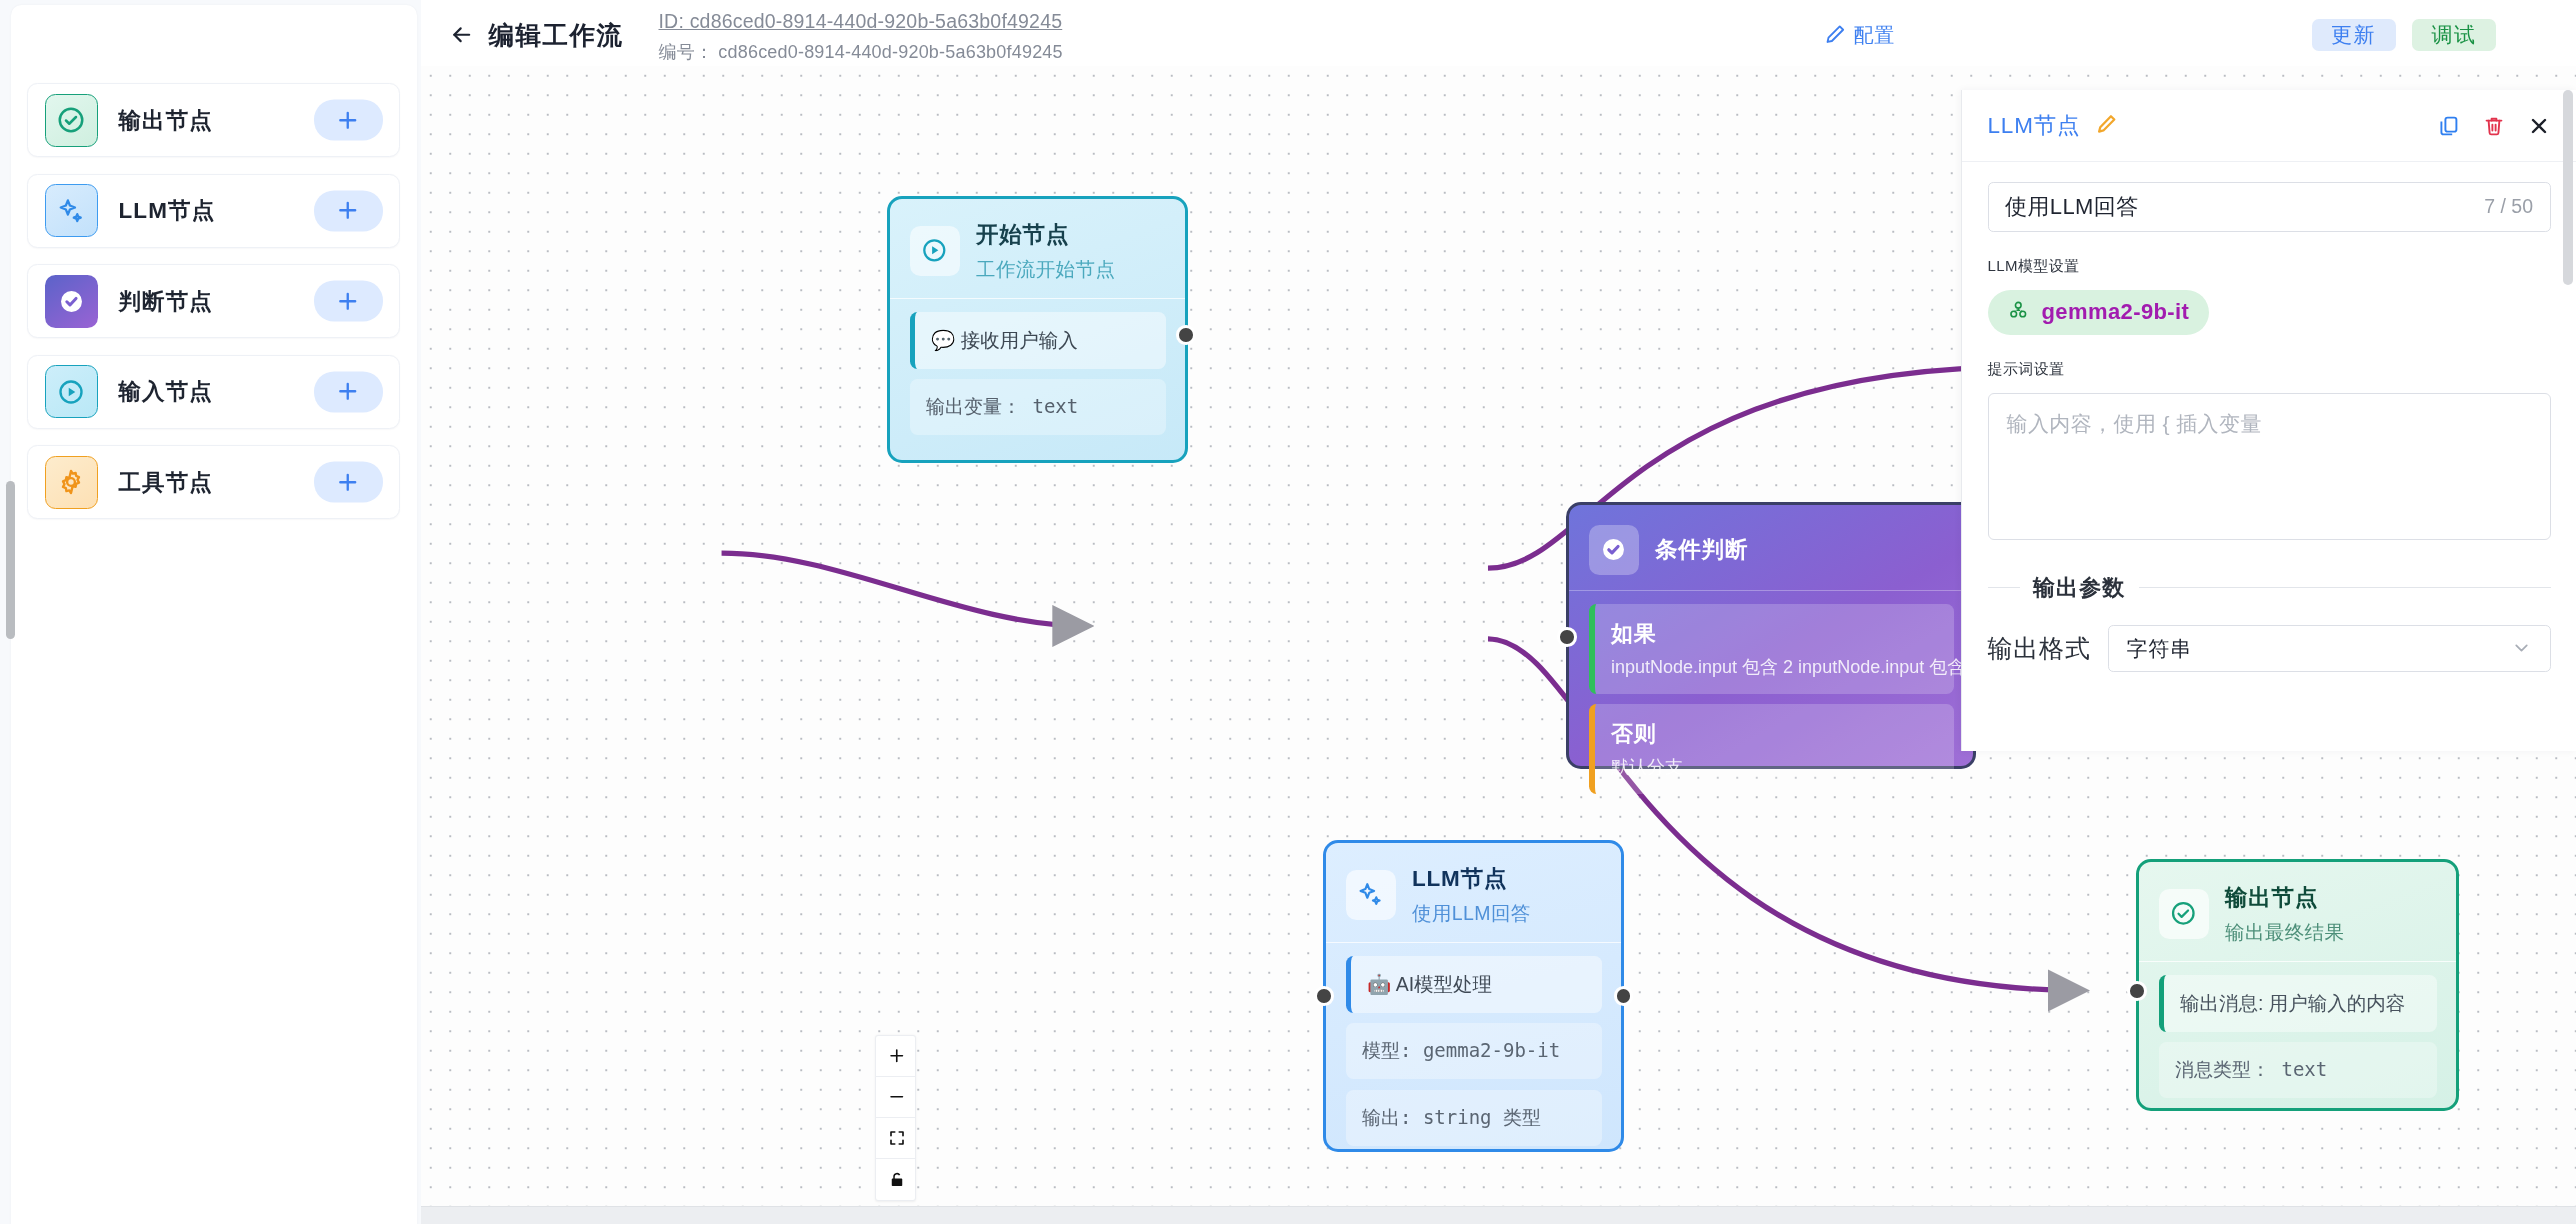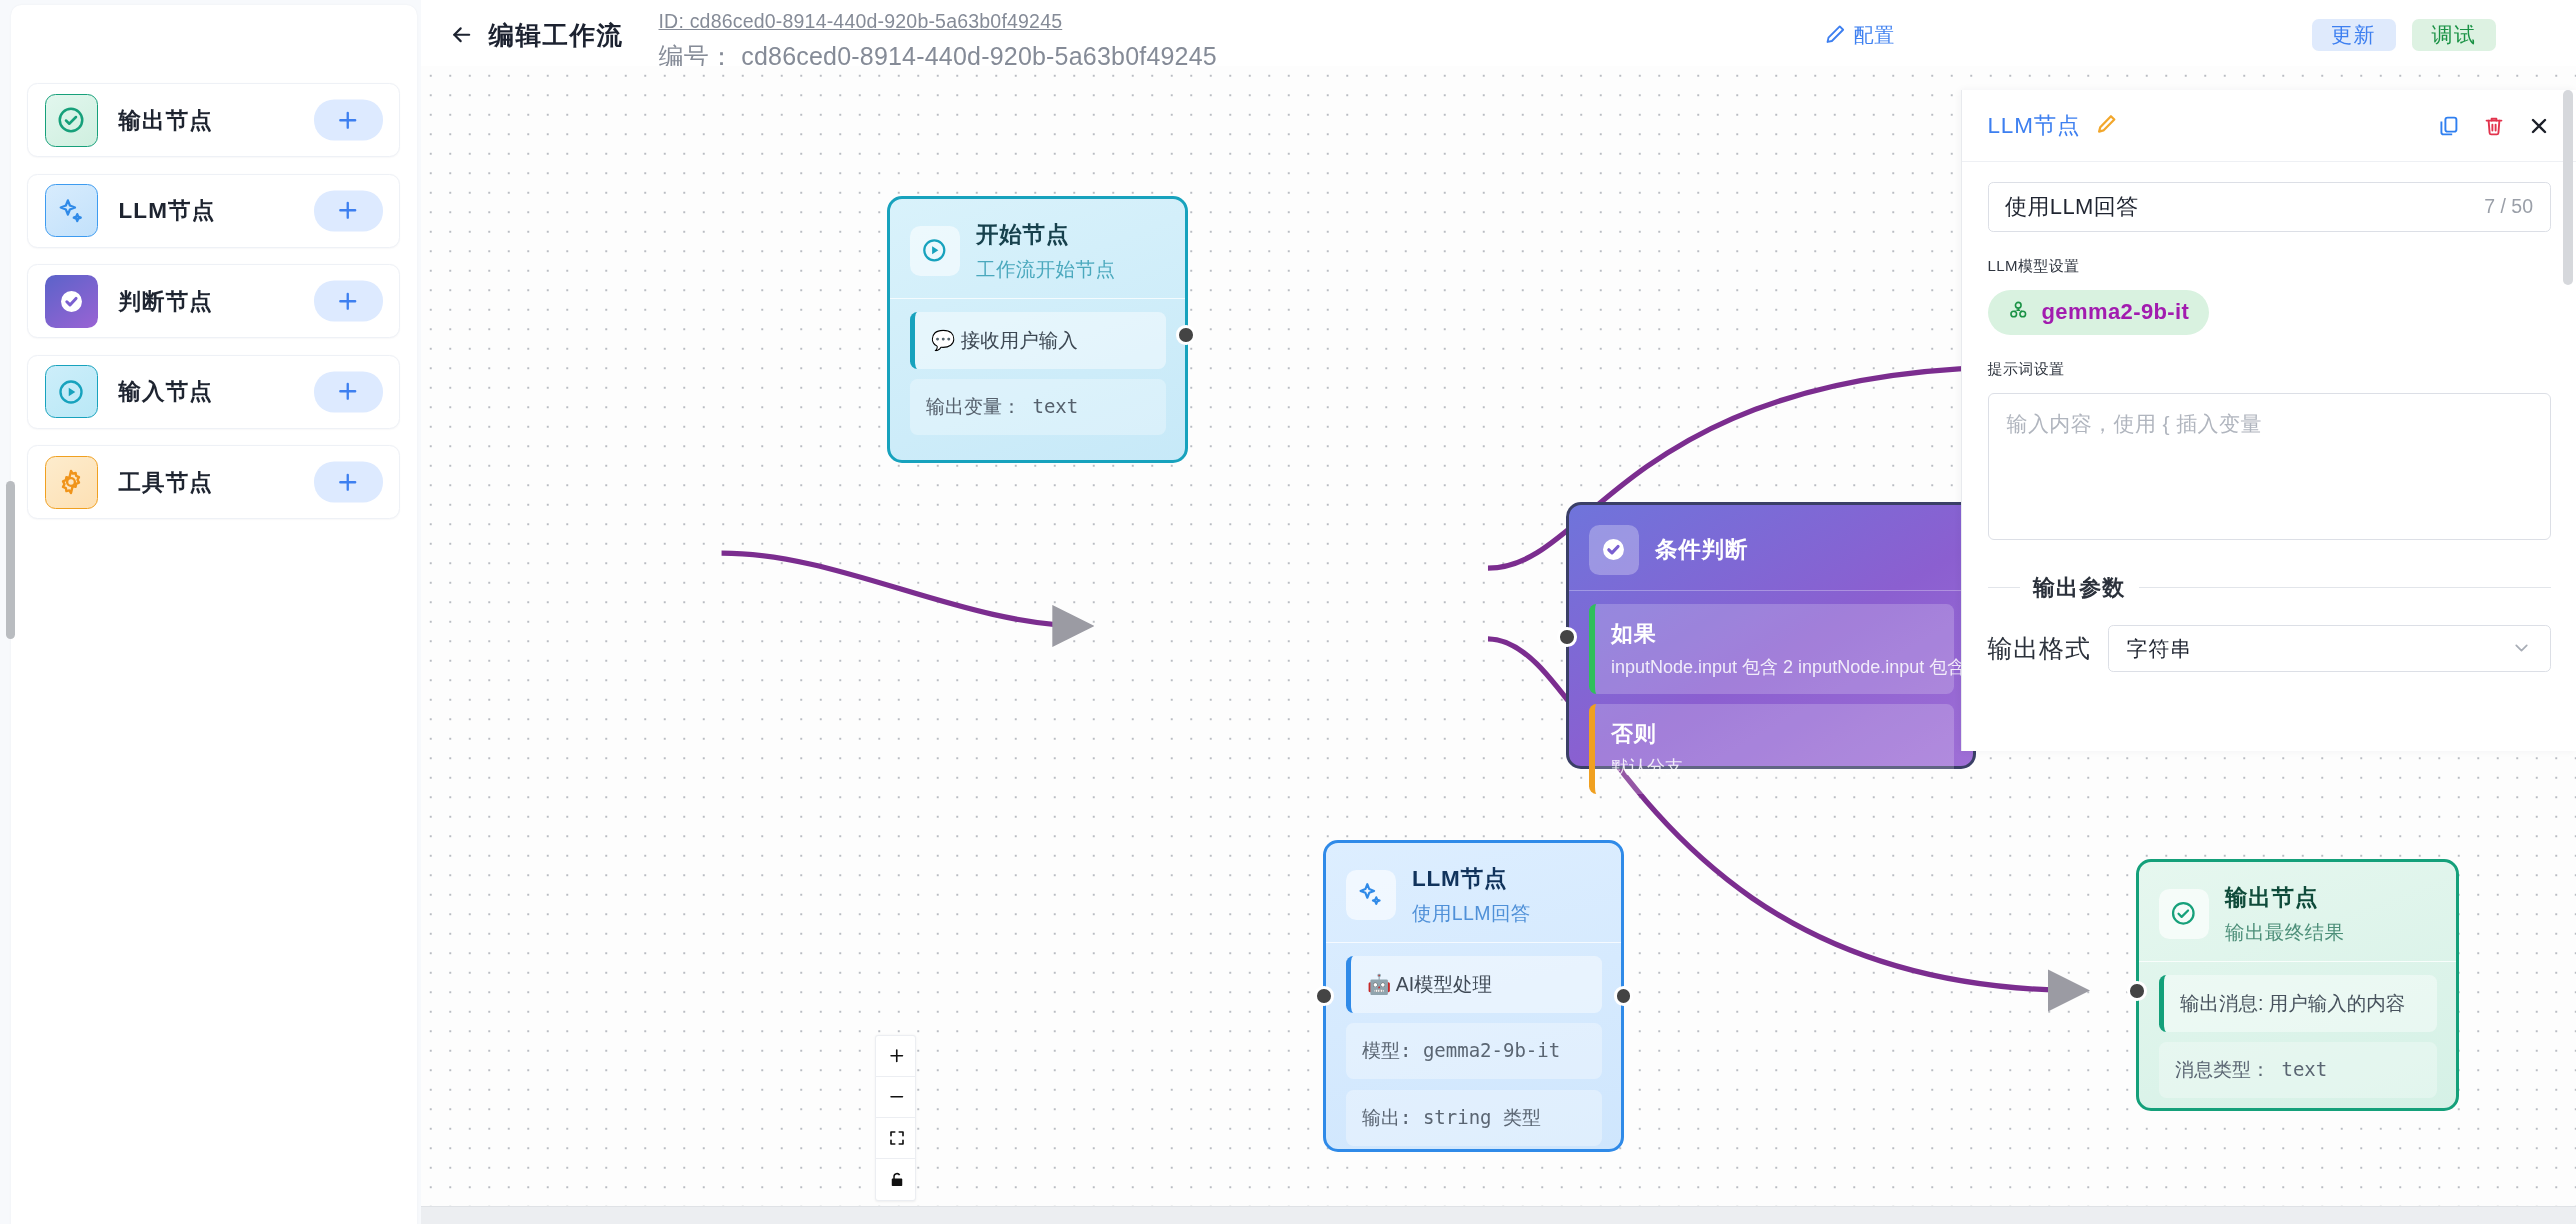--- a/index.html
+++ b/index.html
@@ -79,21 +79,21 @@
     align-items:center; justify-content:center; cursor: pointer; color:#222;
   }
   .page-title { margin-left: 10.5px; font-size: 25.5px; font-weight: 700; color: #1c2230; letter-spacing: 1.5px; }
   .idblock { margin-left: 35px; position: relative; height: 62px; flex: 1 1 auto; }
   .id-top {
     position: absolute; left: 0; top: 6px;
     font-size: 19.5px; color: #858b97; letter-spacing: 0.2px; white-space: nowrap; text-decoration: underline;
   }
   .id-bot {
     position: absolute; left: 0; top: 36px;
-    font-size: 25px; color: #858b97; letter-spacing: 0.2px; white-space: nowrap;
+    font-size: 18px; color: #858b97; letter-spacing: 0.2px; white-space: nowrap;
   }
   .cfg-link {
     position: absolute; left: 1165px; top: 18px;
     display:flex; align-items:center; gap: 7.5px; cursor:pointer;
   }
   .cfg-link .lbl { font-size: 20px; color: #3d7ff0; letter-spacing: 0.8px; }
   .topbtns { position: absolute; right: 80px; top: 50%; transform: translateY(-50%); display: flex; gap: 16.5px; }
   .tbtn {
     min-width: 84px; height: 32px; border-radius: 6.8px;
     display:flex; align-items:center; justify-content:center;

